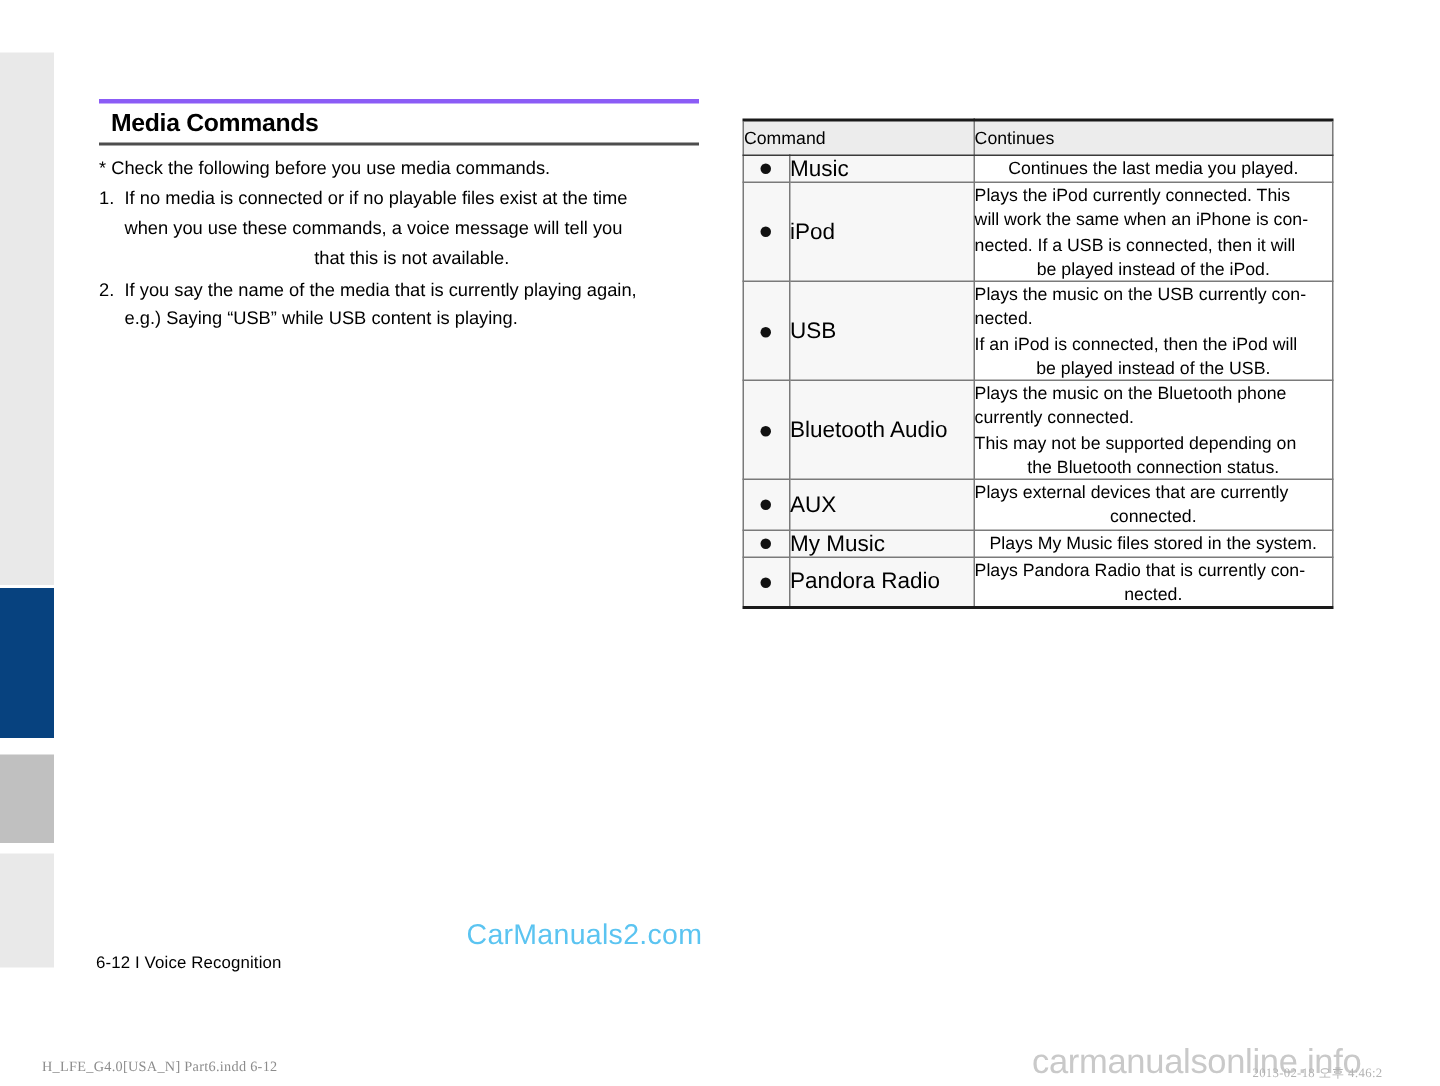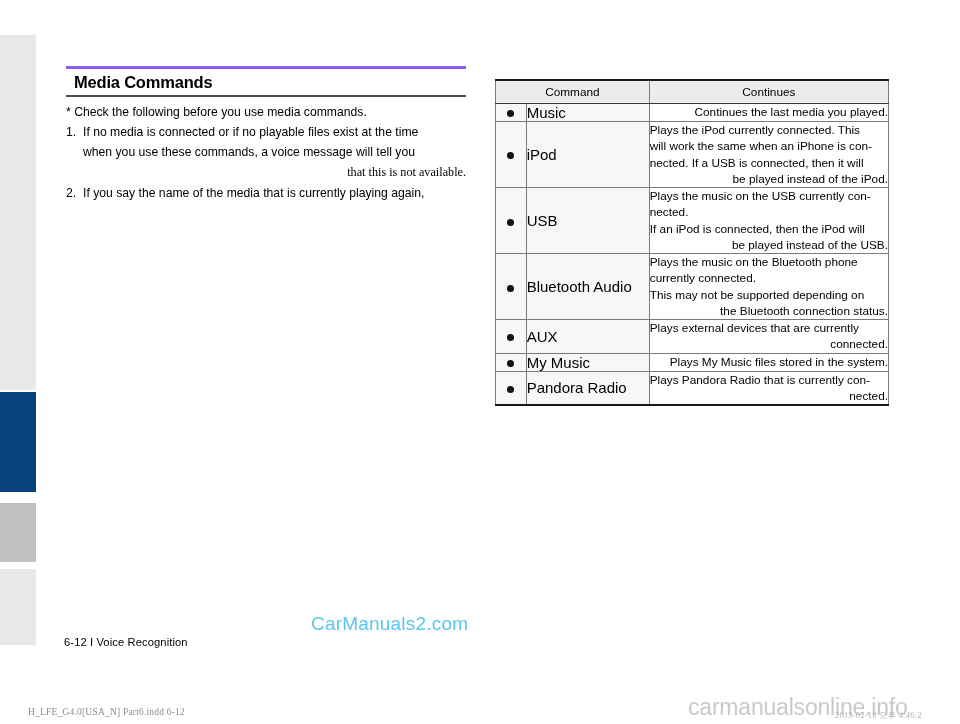--- a/index.html
+++ b/index.html
@@ -63,22 +63,21 @@
   }
   .note-num {
     width: 17px;
     flex: 0 0 17px;
   }
   .note-body {
     flex: 1 1 auto;
     text-align: justify;
   }
   .note-body .last-line {
-    text-align: right;
-    font-family: Liberation Serif, serif;
+    text-align: center;
   }
   .note-example {
     font-size: 12.2px;
     line-height: 1.62;
     padding-left: 17px;
   }
 
   
   #command-table {
     position: absolute;
@@ -92,21 +91,21 @@
   }
   #command-table th,
   #command-table td {
     border: 1px solid #7a7a7a;
     padding: 0;
     vertical-align: middle;
   }
   #command-table thead th {
     background: #ececec;
     font-weight: normal;
-    text-align: center;
+    text-align: left;
     padding: 4px 0 4px 0;
     font-size: 11.8px;
     border-bottom: 1px solid #3a3a3a;
   }
   th.th-command { width: 153px; }
   th.th-operation { width: 241px; }
 
   td.c-bullet {
     width: 30px;
     text-align: center;
@@ -126,21 +125,21 @@
     background: #f7f7f7;
     padding: 5px 0 5px 11px;
     font-size: 15px;
   }
   td.c-op {
     padding: 4px 8px 4px 7px;
     text-align: justify;
     line-height: 1.38;
     font-size: 11.8px;
   }
-  td.c-op .op-line-last { text-align: right; }
+  td.c-op .op-line-last { text-align: center; }
 
   
   #page-footer {
     position: absolute;
     left: 64px;
     top: 636px;
     font-size: 11.2px;
     letter-spacing: 0.1px;
   }
   #carmanuals-watermark {
@@ -206,20 +205,21 @@
     </div>
   </div>
 
   <div class="note-item">
     <div class="note-num">2.</div>
     <div class="note-body">
       <div>If you say the name of the media that is currently playing again,</div>
     </div>
   </div>
 
+  <div class="note-example">e.g.) Saying “USB” while USB content is playing.</div>
 </div>
 
 <table id="command-table">
   <thead>
     <tr>
       <th class="th-command" colspan="2">Command</th>
       <th class="th-operation">Continues</th>
     </tr>
   </thead>
   <tbody id="table-body">

